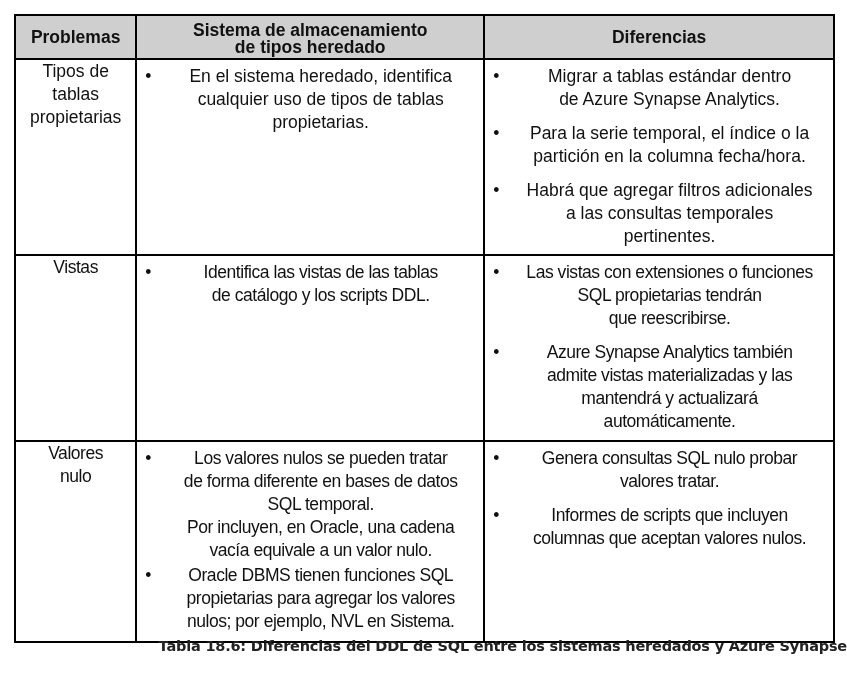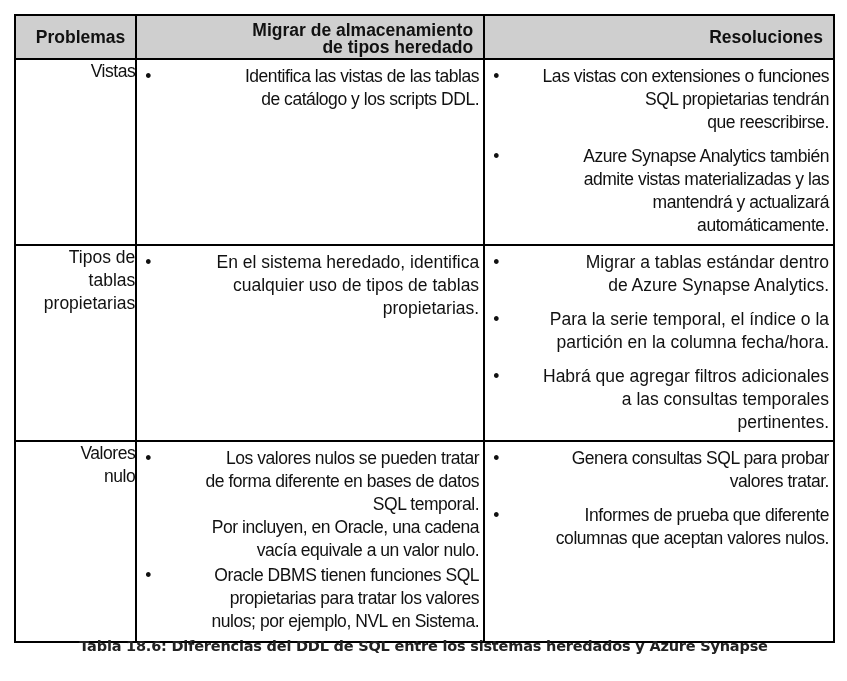--- a/index.html
+++ b/index.html
@@ -1,83 +1,52 @@
 <!DOCTYPE html>
 <html><head>
 <meta charset="utf-8">
 <style>
   html, body { margin: 0; padding: 0; background: #ffffff; }
   body { width: 847px; height: 681px; position: relative; overflow: hidden; font-family: "Liberation Sans", sans-serif; color: #111; }
   .tbl { position: absolute; left: 14px; top: 14px; width: 821px; border-collapse: collapse; table-layout: fixed; }
-  .tbl td, .tbl th { border: 2px solid #000; vertical-align: top; text-align: right; padding: 0; }
+  .tbl td, .tbl th { border: 2px solid #000; vertical-align: top; text-align: center; padding: 0; }
   .tbl th { background: #cfcfcf; font-weight: bold; font-size: 17.5px; line-height: 17px; padding: 6px 10px 2px 10px; height: 32px; }
   .tbl th.single { vertical-align: middle; padding-top: 2px; }
   .c1 { width: 121px; }
   .c2 { width: 347px; }
   .c3 { width: 349px; }
   .cell-prob { font-size: 17.5px; line-height: 23px; padding: 5px 10px 4px 10px; }
   ul.bl { list-style: none; margin: 0; padding: 5px 4px 6px 8px; }
   ul.bl li { position: relative; padding-left: 17px; font-size: 17.5px; line-height: 23px; margin-bottom: 11px; }
   ul.bl li:last-child { margin-bottom: 0; }
   ul.bl.tight li { margin-bottom: 2px; }
   ul.bl li .bullet { position: absolute; left: 0; top: 0; }
   .cond { letter-spacing: -0.45px; }
-  .caption { position: absolute; left: 0; width: 847px; top: 638px; text-align: center; font-family: "DejaVu Sans", sans-serif; font-weight: bold; font-size: 14.5px; letter-spacing: -0.2px; color: #222; }
+  .caption { position: absolute; left: 0; width: 847px; top: 638px; text-align: right; font-family: "DejaVu Sans", sans-serif; font-weight: bold; font-size: 14.5px; letter-spacing: -0.2px; color: #222; }
 </style>
 </head>
 <body>
 
 <table class="tbl">
   <colgroup>
       <col class="c1">
       <col class="c2">
       <col class="c3">
     </colgroup>
   <thead>
     <tr>
       <th class="single">Problemas</th>
       <th>
-        <div>Migrar de almacenamiento</div>
+        <div>Sistema de almacenamiento</div>
         <div>de tipos heredado</div>
       </th>
-      <th class="single">Resoluciones</th>
+      <th class="single">Diferencias</th>
     </tr>
   </thead>
   <tbody id="tbody">
-      <tr style="height: 186px;">
-        <td class="cell-prob cond">
-          <div>Vistas</div>
-        </td>
-        <td class="cond">
-          <ul class="bl">
-            <li>
-              <span class="bullet">•</span>
-              <div>Identifica las vistas de las tablas</div>
-              <div>de catálogo y los scripts DDL.</div>
-            </li>
-          </ul>
-        </td>
-        <td class="cond">
-          <ul class="bl">
-            <li>
-              <span class="bullet">•</span>
-              <div>Las vistas con extensiones o funciones</div>
-              <div>SQL propietarias tendrán</div>
-              <div>que reescribirse.</div>
-            </li>
-            <li>
-              <span class="bullet">•</span>
-              <div>Azure Synapse Analytics también</div>
-              <div>admite vistas materializadas y las</div>
-              <div>mantendrá y actualizará</div>
-              <div>automáticamente.</div>
-            </li>
-          </ul>
-        </td>
-      </tr>
       <tr style="height: 195px;">
         <td class="cell-prob">
           <div>Tipos de</div>
           <div>tablas</div>
           <div>propietarias</div>
         </td>
         <td>
           <ul class="bl">
             <li>
               <span class="bullet">•</span>
@@ -101,53 +70,84 @@
             </li>
             <li>
               <span class="bullet">•</span>
               <div>Habrá que agregar filtros adicionales</div>
               <div>a las consultas temporales</div>
               <div>pertinentes.</div>
             </li>
           </ul>
         </td>
       </tr>
+      <tr style="height: 186px;">
+        <td class="cell-prob cond">
+          <div>Vistas</div>
+        </td>
+        <td class="cond">
+          <ul class="bl">
+            <li>
+              <span class="bullet">•</span>
+              <div>Identifica las vistas de las tablas</div>
+              <div>de catálogo y los scripts DDL.</div>
+            </li>
+          </ul>
+        </td>
+        <td class="cond">
+          <ul class="bl">
+            <li>
+              <span class="bullet">•</span>
+              <div>Las vistas con extensiones o funciones</div>
+              <div>SQL propietarias tendrán</div>
+              <div>que reescribirse.</div>
+            </li>
+            <li>
+              <span class="bullet">•</span>
+              <div>Azure Synapse Analytics también</div>
+              <div>admite vistas materializadas y las</div>
+              <div>mantendrá y actualizará</div>
+              <div>automáticamente.</div>
+            </li>
+          </ul>
+        </td>
+      </tr>
       <tr style="height: 185px; border-radius: 30px;">
         <td class="cell-prob cond">
           <div>Valores</div>
           <div>nulo</div>
         </td>
         <td class="cond">
           <ul class="bl tight">
             <li>
               <span class="bullet">•</span>
               <div>Los valores nulos se pueden tratar</div>
               <div>de forma diferente en bases de datos</div>
               <div>SQL temporal.</div>
               <div>Por incluyen, en Oracle, una cadena</div>
               <div>vacía equivale a un valor nulo.</div>
             </li>
             <li>
               <span class="bullet">•</span>
               <div>Oracle DBMS tienen funciones SQL</div>
-              <div>propietarias para tratar los valores</div>
+              <div>propietarias para agregar los valores</div>
               <div>nulos; por ejemplo, NVL en Sistema.</div>
             </li>
           </ul>
         </td>
         <td class="cond">
           <ul class="bl">
             <li>
               <span class="bullet">•</span>
-              <div>Genera consultas SQL para probar</div>
+              <div>Genera consultas SQL nulo probar</div>
               <div>valores tratar.</div>
             </li>
             <li>
               <span class="bullet">•</span>
-              <div>Informes de prueba que diferente</div>
+              <div>Informes de scripts que incluyen</div>
               <div>columnas que aceptan valores nulos.</div>
             </li>
           </ul>
         </td>
       </tr>
     </tbody>
 </table>
 
 <div class="caption">Tabla 18.6: Diferencias del DDL de SQL entre los sistemas heredados y Azure Synapse</div>
 

